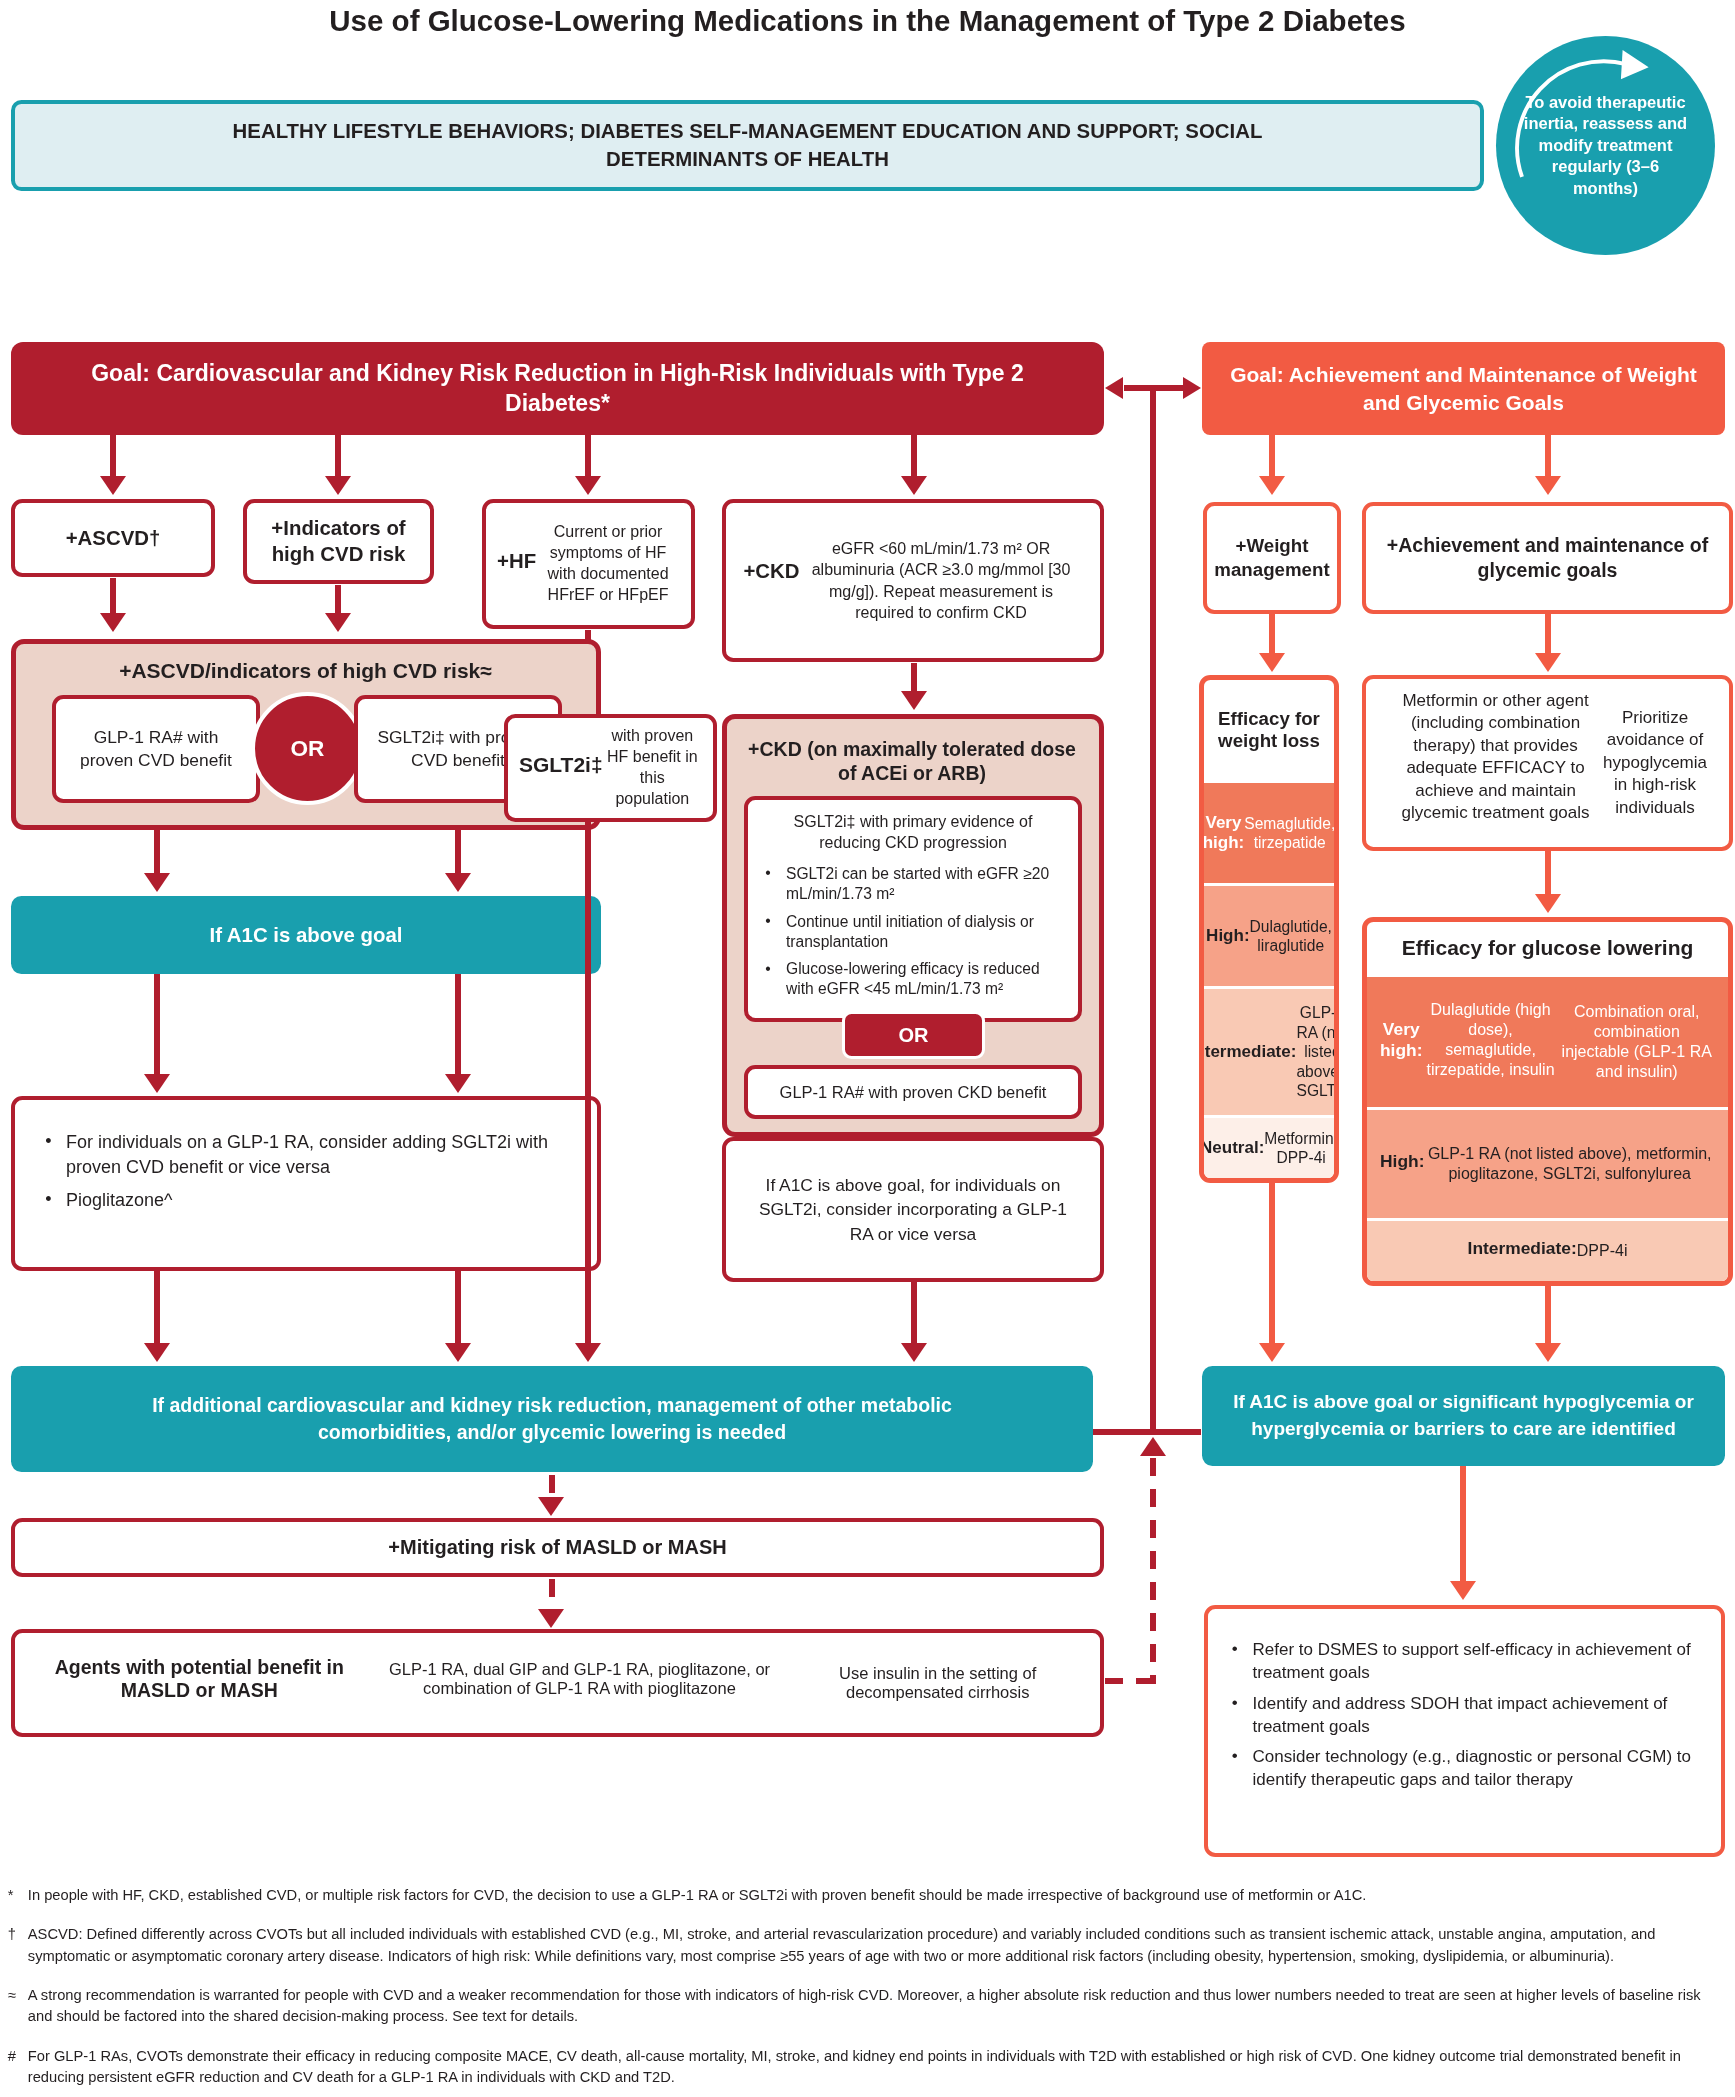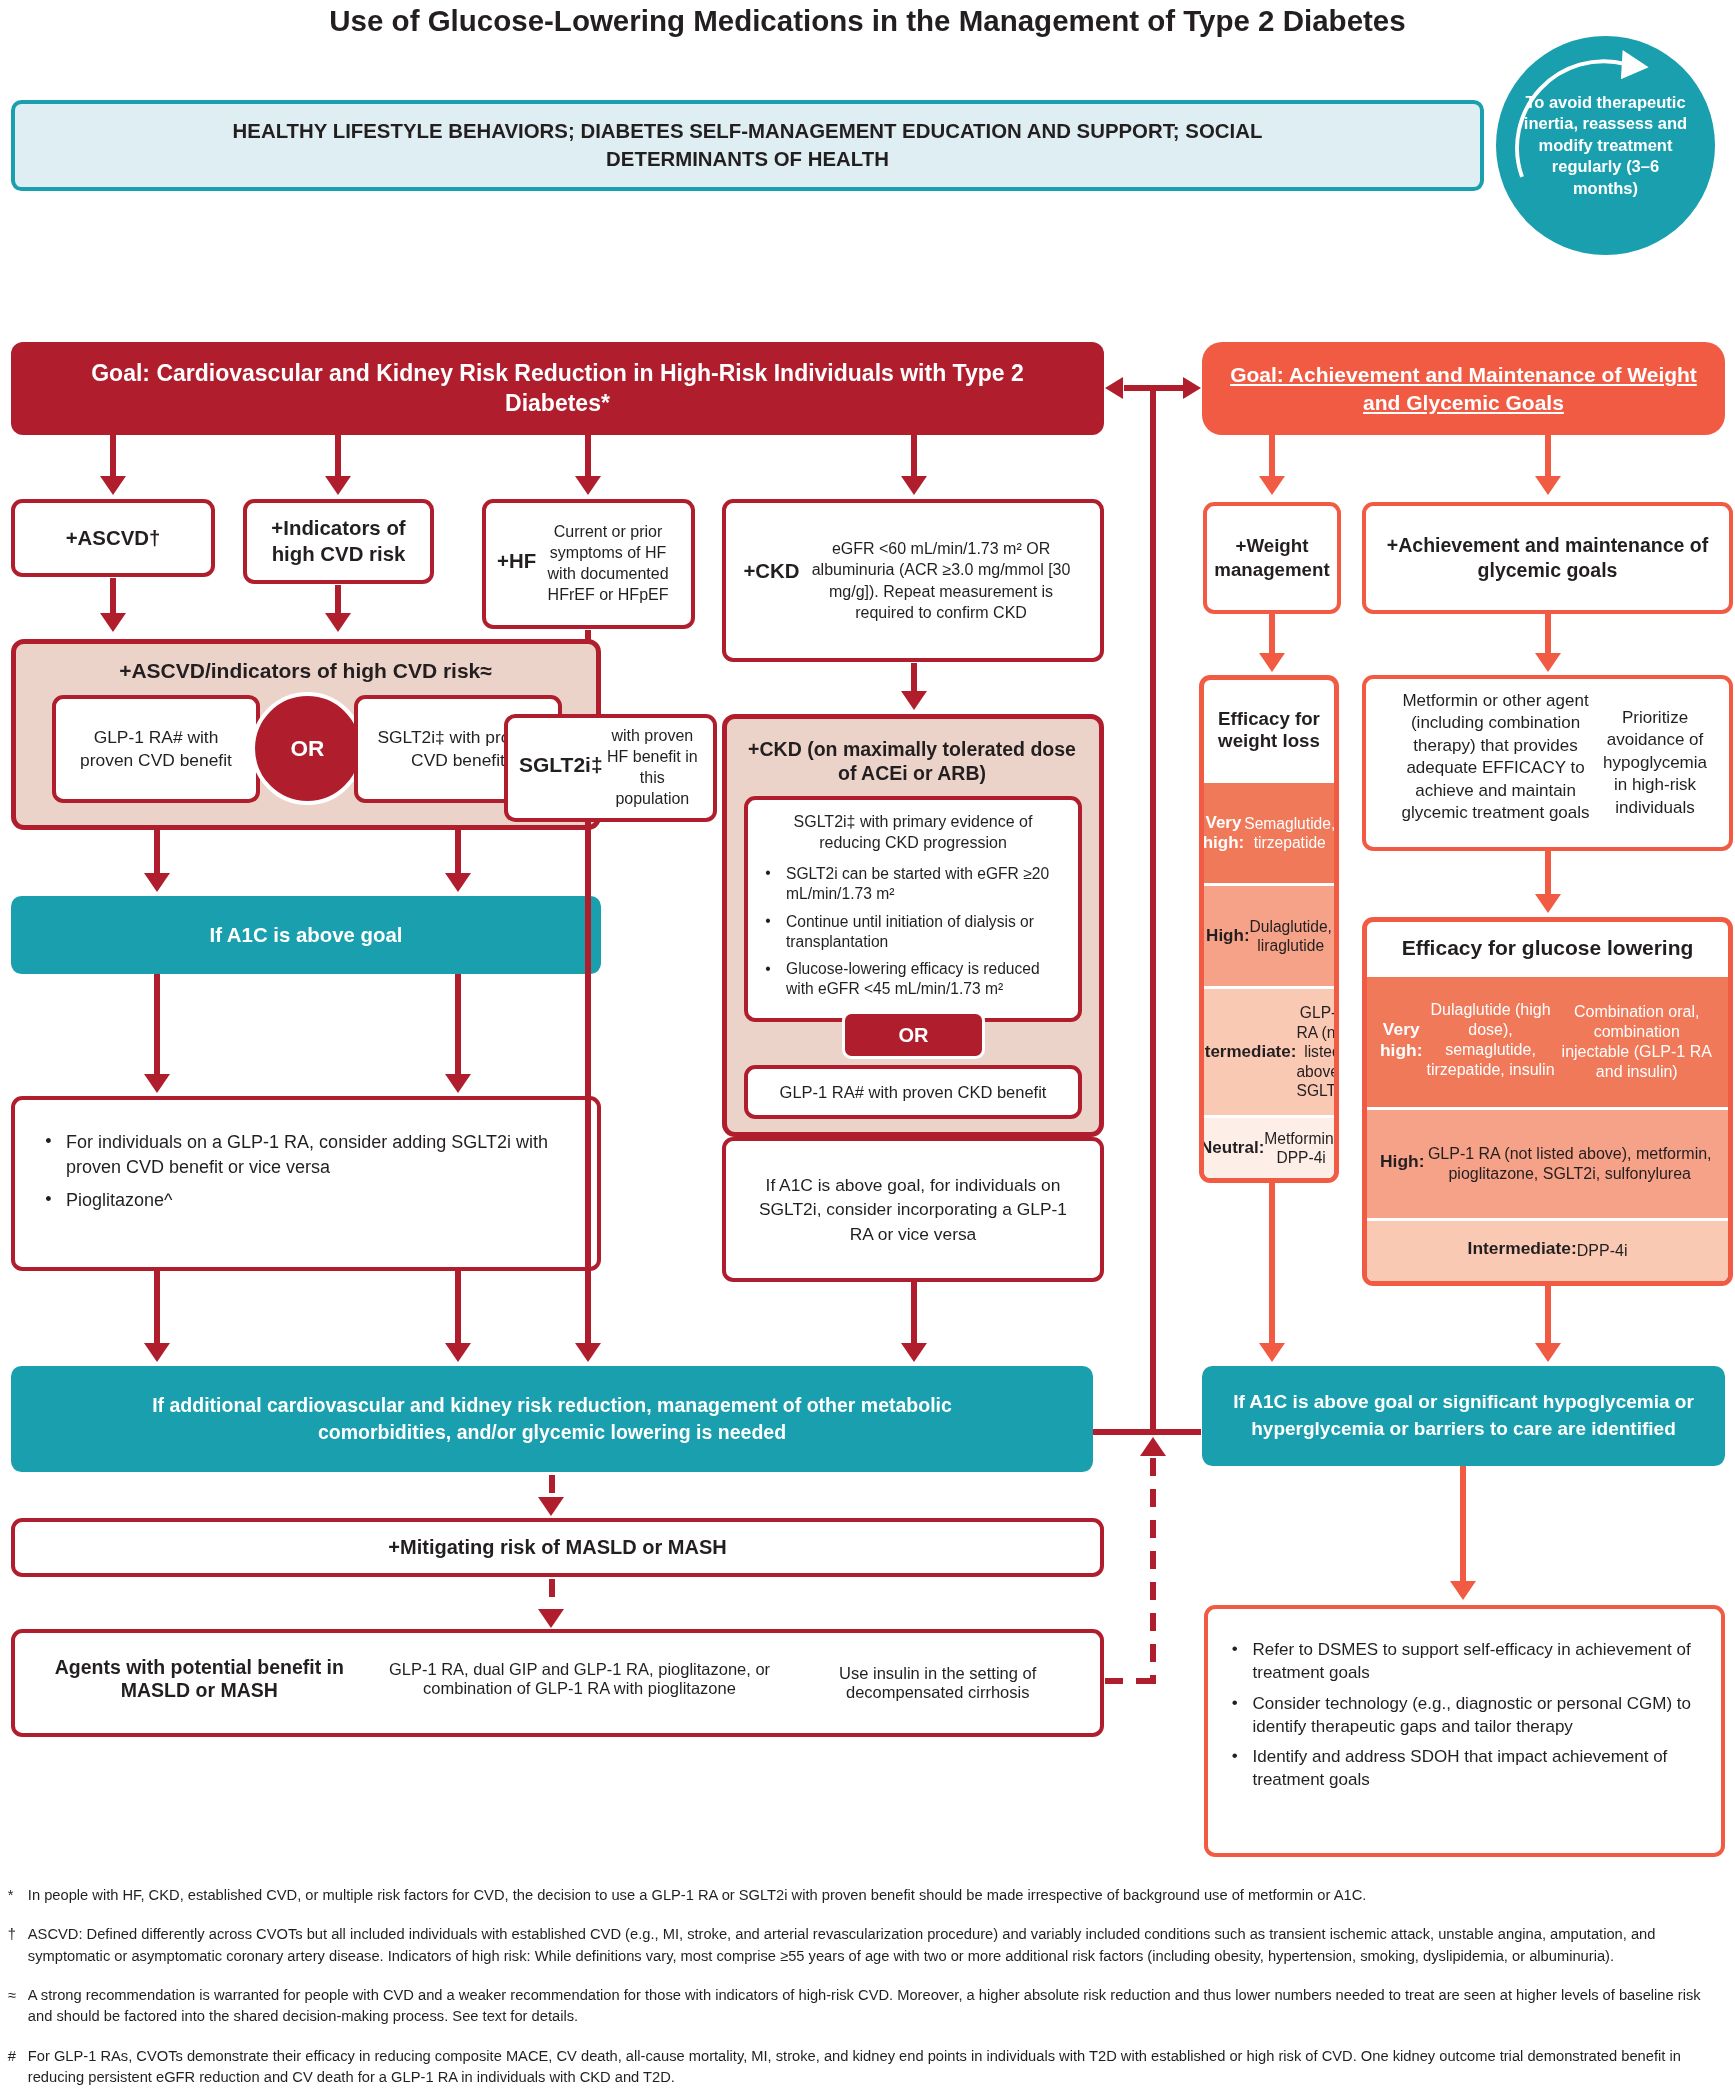--- a/index.html
+++ b/index.html
@@ -20,21 +20,21 @@
     font-family:"Liberation Sans", sans-serif;color:var(--ink);
   }
   .abs{position:absolute;box-sizing:border-box;}
   .ctr{display:flex;align-items:center;justify-content:center;text-align:center;}
   .col{display:flex;align-items:center;justify-content:center;text-align:center;}
 
   
   .rbox{background:#fff;border:4.8px solid var(--red);border-radius:11.3px;}
   .obox{background:#fff;border:4.8px solid var(--orange);border-radius:11.3px;}
   .redhdr{background:var(--red);border-radius:12px;color:#fff;font-weight:bold;}
-  .orghdr{background:var(--orange);border-radius:20px;color:#fff;font-weight:bold;text-decoration:underline;}
+  .orghdr{background:var(--orange);border-radius:8px;color:#fff;font-weight:bold;}
   .tealbar{background:var(--teal);border-radius:10.4px;color:#fff;font-weight:bold;}
   .pinkpanel{background:var(--pink);border:5.6px solid var(--red);border-radius:13px;}
 
   
   .arr{position:absolute;width:5.6px;background:var(--red);}
   .arr::after{content:'';position:absolute;left:50%;bottom:-17.4px;transform:translateX(-50%);
     width:0;height:0;border-left:13.4px solid transparent;border-right:13.4px solid transparent;
     border-top:19px solid var(--red);}
   .arr.org{background:var(--orange);}
   .arr.org::after{border-top-color:var(--orange);}
@@ -229,22 +229,22 @@
   </div>
   <div class="arr org" style="left:1545px;top:1286px;height:59px;"></div>
 
   <div class="abs ctr tealbar" style="left:1202px;top:1366px;width:523px;height:100px;font-size:19px;line-height:1.4;padding:0 22px;">If A1C is above goal or significant hypoglycemia or hyperglycemia or barriers to care are identified</div>
 
   <div class="arr org" style="left:1460px;top:1466px;height:117px;"></div>
 
   <div class="abs obox" style="left:1204px;top:1605px;width:521px;height:252px;padding:30px 19.5px 0 19.5px;">
     <ul class="blt" style="font-size:17px;line-height:1.35;">
       <li>Refer to DSMES to support self-efficacy in achievement of treatment goals</li>
+      <li>Identify and address SDOH that impact achievement of treatment goals</li>
       <li>Consider technology (e.g., diagnostic or personal CGM) to identify therapeutic gaps and tailor therapy</li>
-      <li>Identify and address SDOH that impact achievement of treatment goals</li>
     </ul>
   </div>
 
   <div class="abs" style="left:7.8px;top:1885px;width:1718px;">
     <div class="footnote">
       <div class="fsym">*</div>
       <div class="ftext">In people with HF, CKD, established CVD, or multiple risk factors for CVD, the decision to use a GLP-1 RA or SGLT2i with proven benefit should be made irrespective of background use of metformin or A1C.</div>
     </div>
     <div class="footnote">
       <div class="fsym">†</div>

